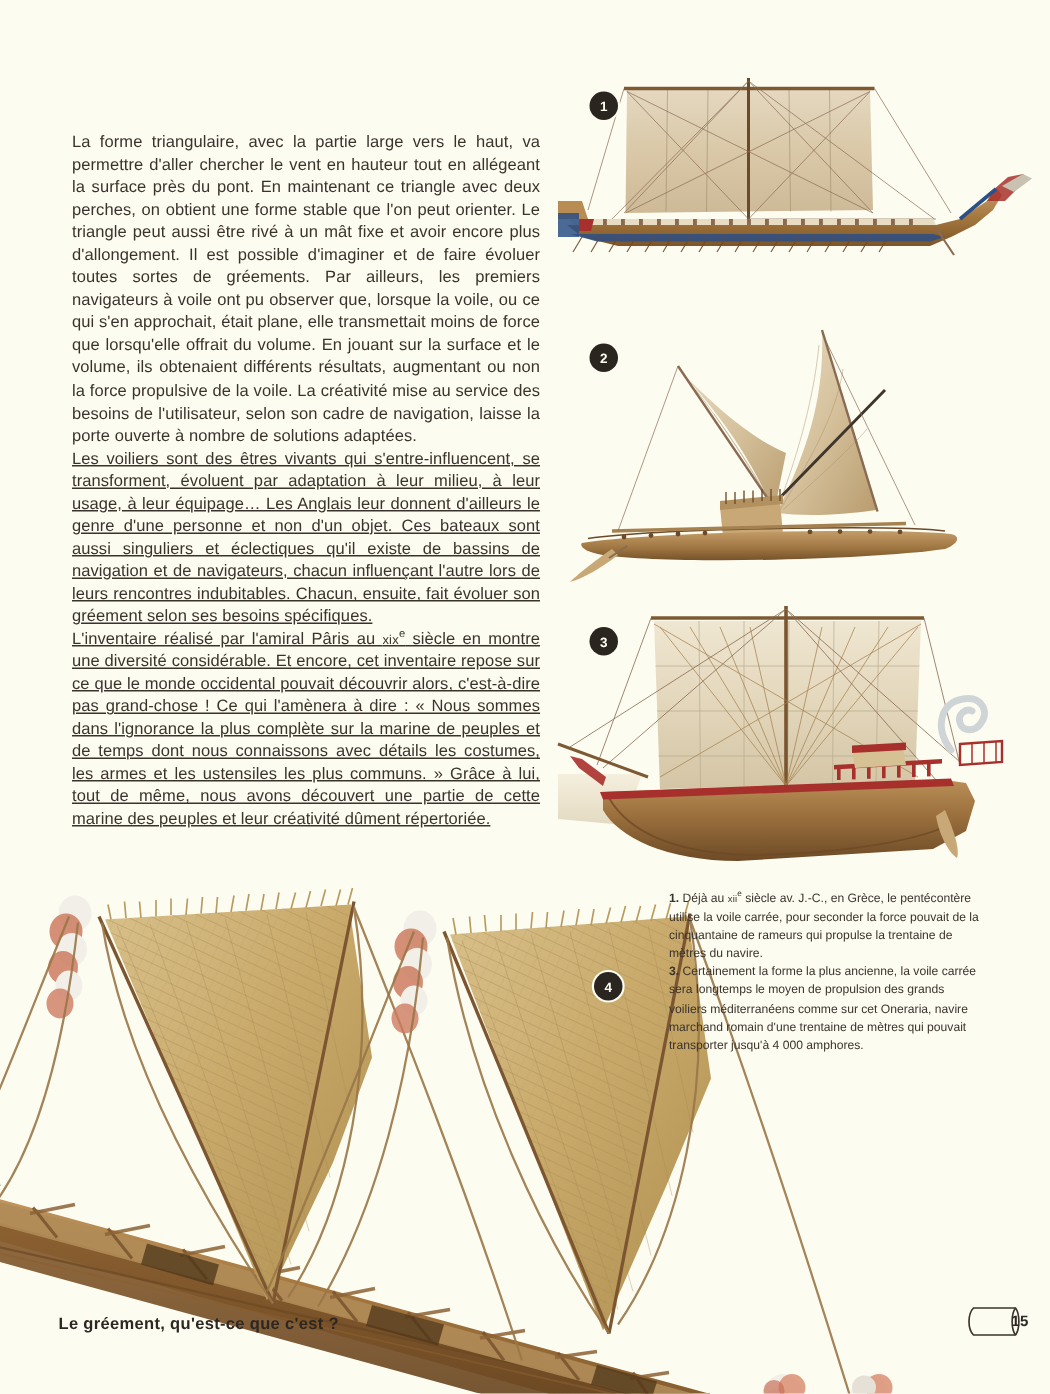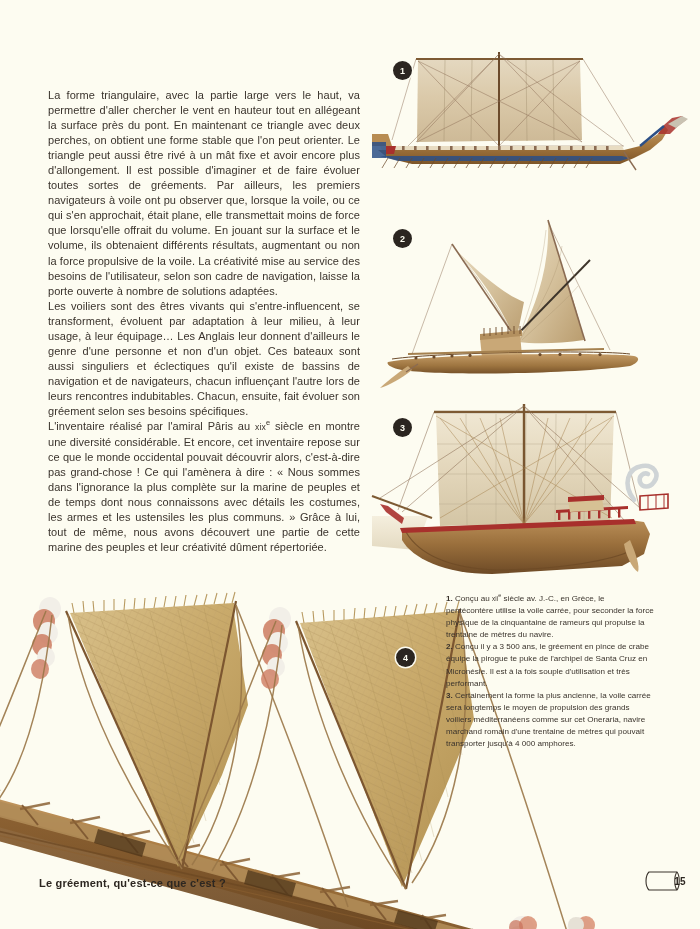--- a/index.html
+++ b/index.html
@@ -16,21 +16,21 @@
 
   
   .maintext{
     position:absolute;left:48px;top:88px;width:312px;
     font-size:11px;line-height:15.05px;
     text-align:justify;
     letter-spacing:.005em;
     color:#3a332c;
   }
   .maintext p{margin:0;}
-  .maintext p+p{margin-top:0;}
+  .maintext p+p{margin-top:0;text-decoration:underline;}
   .sc{font-size:.78em;letter-spacing:.02em;margin-top:32px;}
   .sup{font-size:.68em;vertical-align:super;line-height:0;}
 
   
   .captions{
     position:absolute;left:446px;top:593px;width:208px;
     font-size:8.1px;line-height:12.1px;
     color:#3a332c;
     text-align:left;
   }
@@ -537,22 +537,21 @@
       </g>
     </svg>
   </div>
 
   <div class="badge badge-1">1</div>
   <div class="badge badge-2">2</div>
   <div class="badge badge-3">3</div>
   <div class="badge badge-4">4</div>
 
   <div class="captions">
-    <p><b>1.</b><span> Conçu au </span><span class="sc">xii</span><span class="sup">e</span><span> siècle av. J.-C., en Grèce, le pentécontère utilise la voile carrée, pour seconder la force physique de la cinquantaine de rameurs qui propulse la trentaine de mètres du navire.</span></p>
-    <p><b>2.</b><span> Conçu il y a 3 500 ans, le gréement en pince de crabe équipe la pirogue te puke de l'archipel de Santa Cruz en Micronésie. Il est à la fois souple d'utilisation et très performant.</span></p>
+    <p><b>1.</b><span> Déjà au </span><span class="sc">xii</span><span class="sup">e</span><span> siècle av. J.-C., en Grèce, le pentécontère utilise la voile carrée, pour seconder la force pouvait de la cinquantaine de rameurs qui propulse la trentaine de mètres du navire.</span></p>
     <p><b>3.</b><span> Certainement la forme la plus ancienne, la voile carrée sera longtemps le moyen de propulsion des grands voiliers méditerranéens comme sur cet Oneraria, navire marchand romain d'une trentaine de mètres qui pouvait transporter jusqu'à 4 000 amphores.</span></p>
   </div>
 
   <div class="footer-title">Le gréement, qu'est-ce que c'est ?</div>
 
   <div class="pagenum">
     <svg viewBox="0 0 40 24" width="40" height="24">
       <path d="M5 3 C 1 7, 1 17, 5 21 L33 21 C 36 17, 36 7, 33 3 Z" fill="none" stroke="#3a332c" stroke-width="1.1"></path>
       <path d="M33 3 C 30 7, 30 17, 33 21" fill="none" stroke="#3a332c" stroke-width="1.1"></path>
     </svg>

